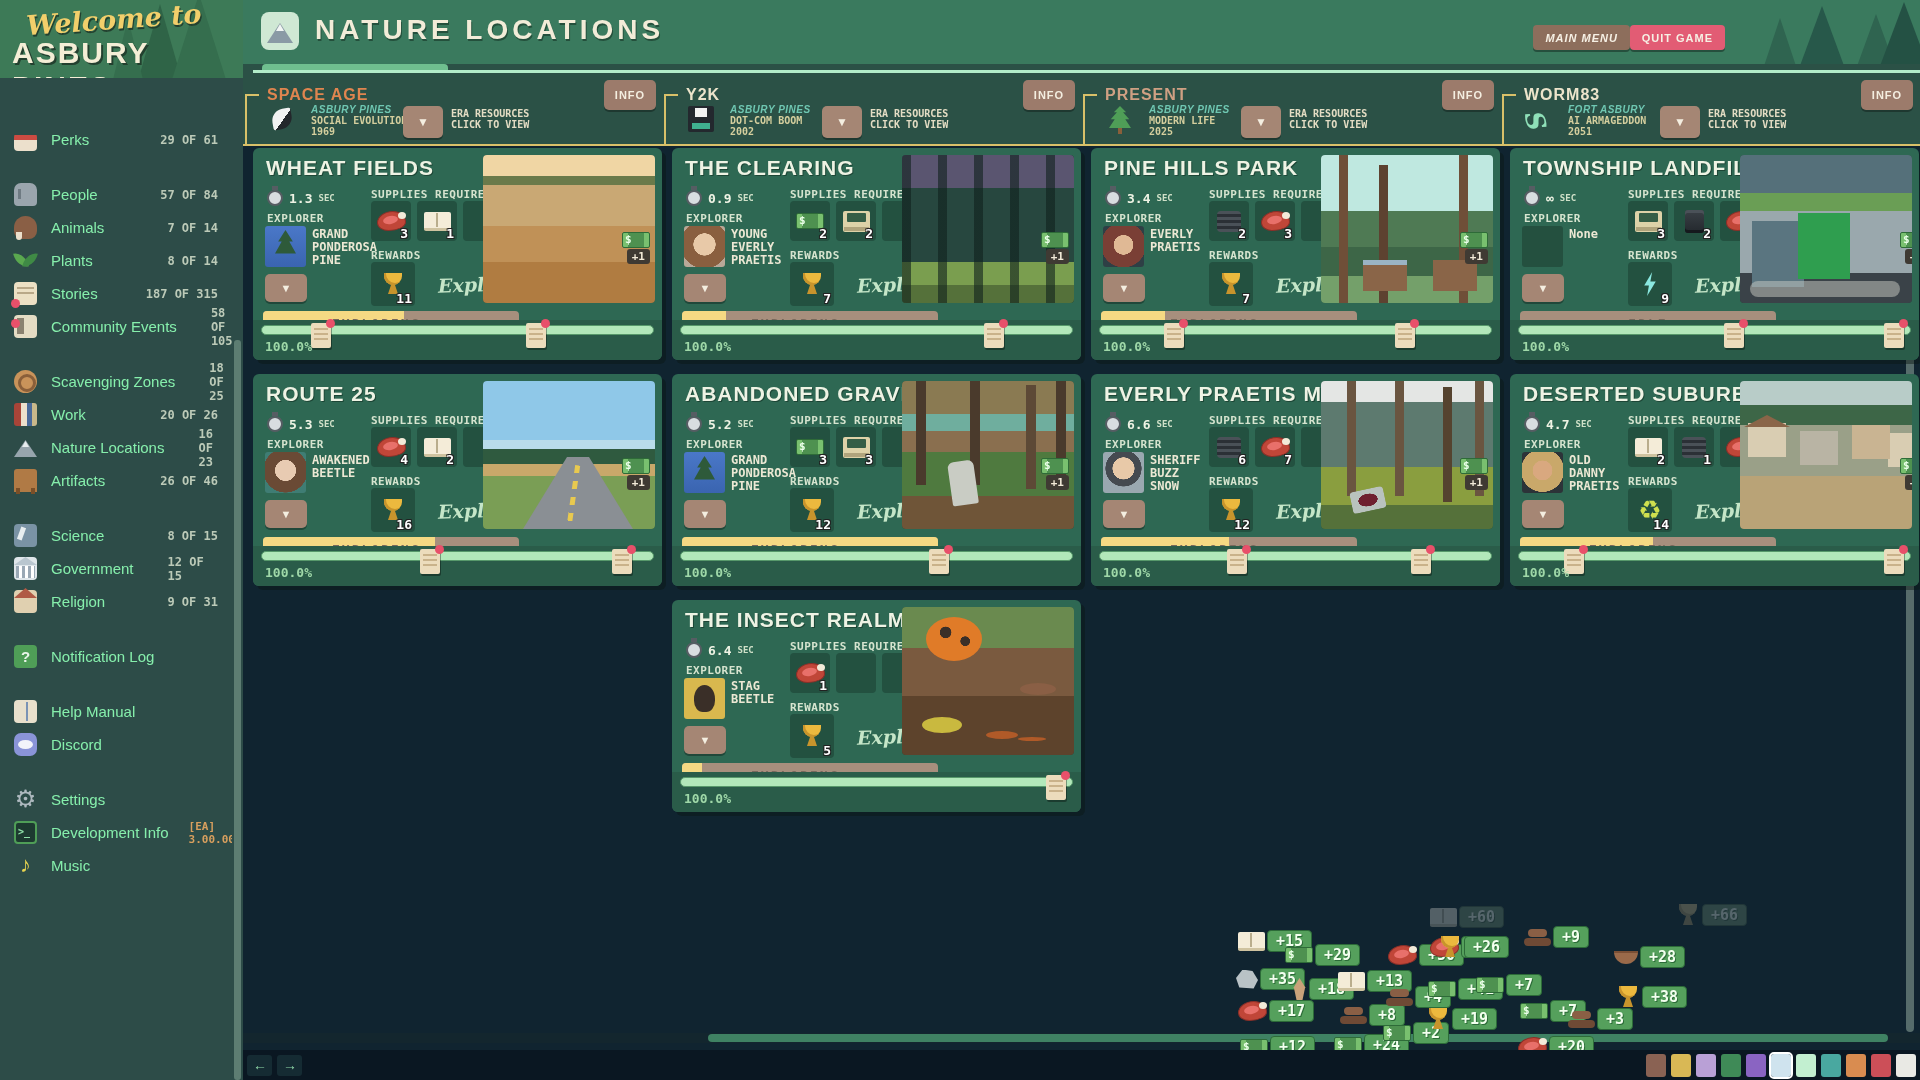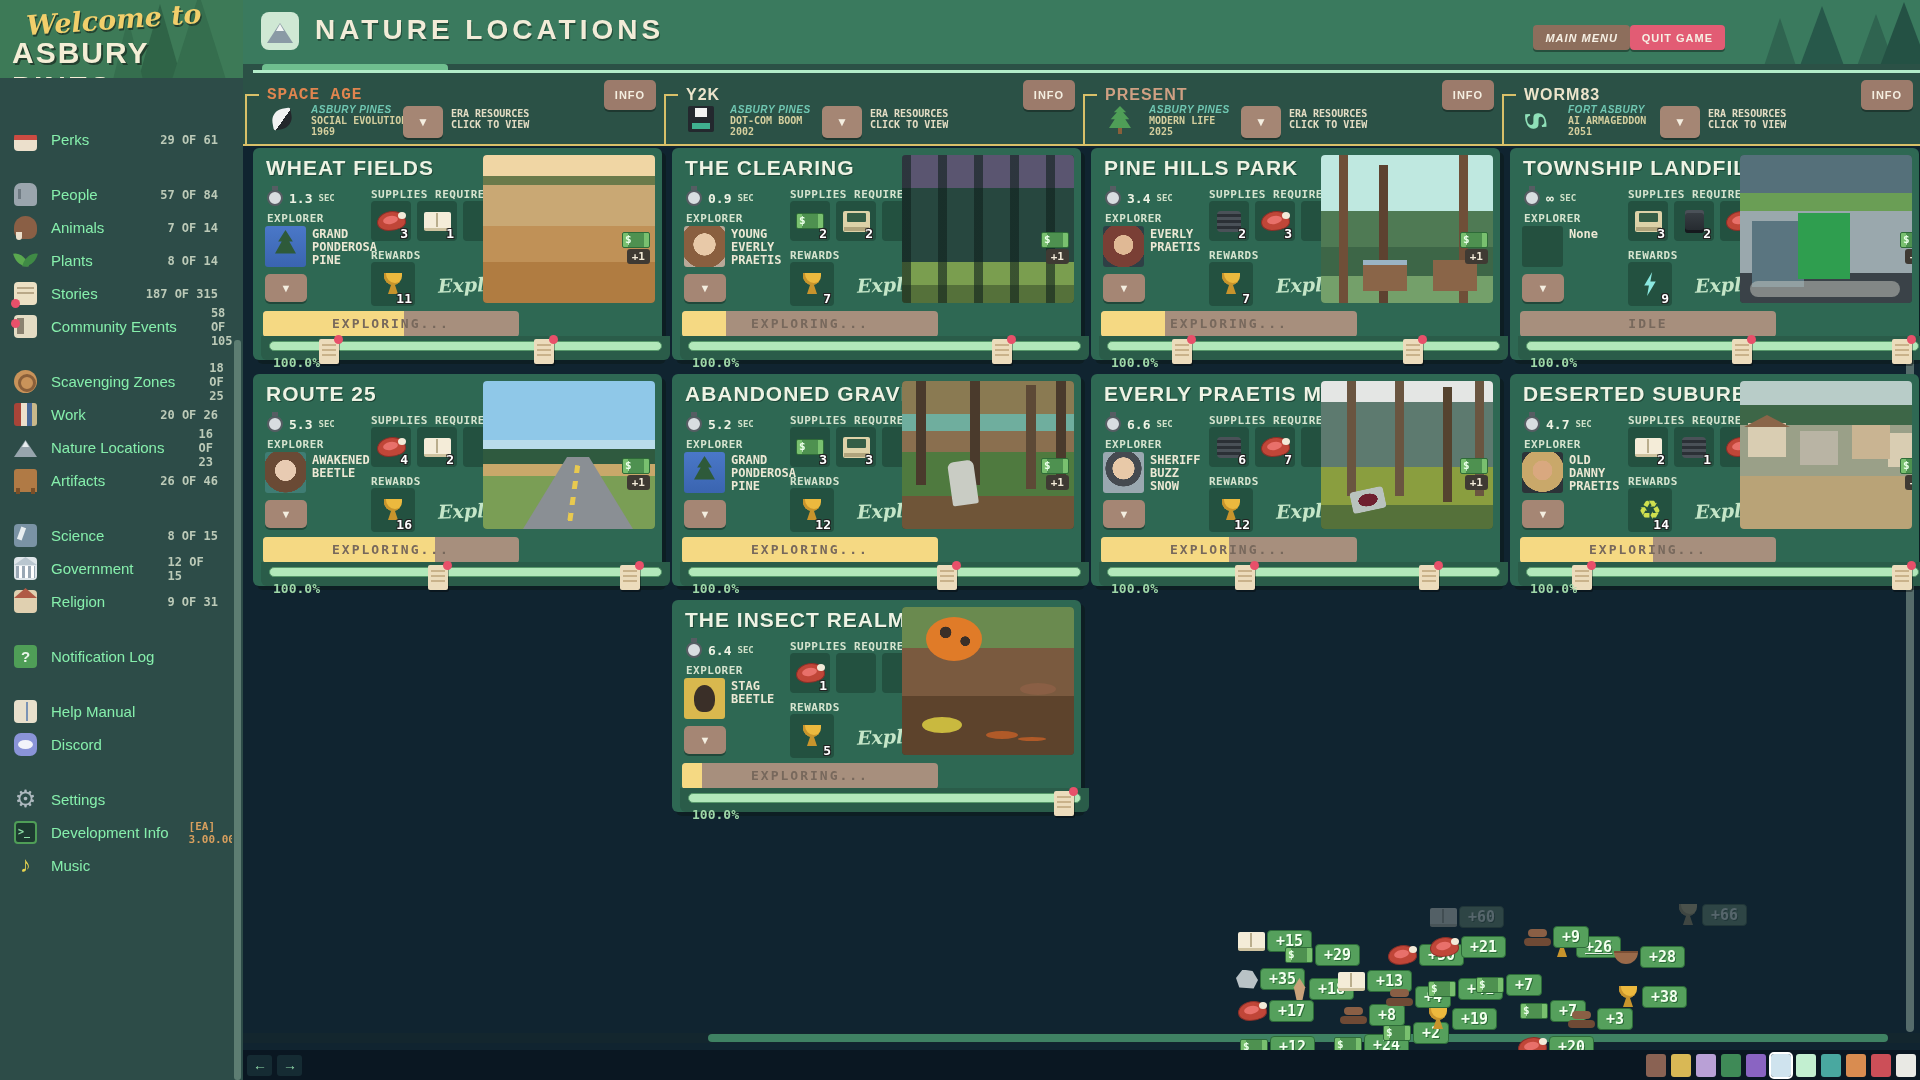--- a/index.html
+++ b/index.html
@@ -140,21 +140,21 @@
               color:#c5e6c8;transform:rotate(-2deg);}
   .c-status{position:absolute;left:10px;top:163px;width:256px;height:26px;background:#a78f7d;border-radius:4px;overflow:hidden;}
   .c-status .fill{position:absolute;left:0;top:0;bottom:0;background:#f5d983;}
   .c-status span{position:absolute;left:0;right:0;top:5px;text-align:center;
                  font:bold 13px "DejaVu Sans Mono",monospace;color:#77685c;letter-spacing:2px;}
   .c-image{position:absolute;left:230px;top:7px;width:172px;height:148px;border-radius:4px;overflow:hidden;background:#1d4636;}
   .mbadge{position:absolute;right:5px;top:52%;display:flex;flex-direction:column;align-items:flex-end;}
   .mbadge.clip{right:-16px;}
   .mnum{background:#3f3a33;color:#f2ead8;font:bold 11px "DejaVu Sans Mono",monospace;
         padding:1px 5px;border-radius:3px;margin-top:1px;}
-  .c-bottom{position:absolute;left:8px;bottom:0;width:100%;height:24px;background:#2a5c49;border-radius:0 0 6px 6px;}
+  .c-bottom{position:absolute;left:0;bottom:0;width:100%;height:40px;background:#2a5c49;border-radius:0 0 6px 6px;}
   .c-pill{position:absolute;left:8px;right:8px;top:5px;height:10px;background:#b2e8ba;border:1px solid #57996b;border-radius:6px;}
   .c-pct{position:absolute;left:12px;top:19px;font:bold 13px "DejaVu Sans Mono",monospace;color:#9fd8a8;}
   .note-ic{position:absolute;top:-3px;width:20px;height:25px;background:#ecdcbc;border-radius:2px;
            box-shadow:1px 2px 0 rgba(0,0,0,.35);cursor:pointer;}
   .note-ic::before{content:"";position:absolute;right:-4px;top:-4px;width:9px;height:9px;border-radius:50%;background:#e8506a;}
   .note-ic::after{content:"";position:absolute;left:3px;top:5px;right:3px;height:12px;
     background:repeating-linear-gradient(180deg,#c9b28a 0 2px,transparent 2px 5px);}
   
   .ic{display:inline-block;position:relative;}
   .ic-stopwatch{width:16px;height:16px;border-radius:50%;background:#d8dde0;border:2px solid #565d63;}
@@ -407,21 +407,21 @@
     <span class="hdr-tree" style="right:120px;top:18px;width:40px;height:60px;background:#2f6450;"></span>
     <span class="hdr-tree" style="right:70px;top:6px;width:56px;height:76px;background:#27584а;background:#27584a;"></span>
     <span class="hdr-tree" style="right:20px;top:14px;width:48px;height:66px;background:#2f6450;"></span>
     <span class="hdr-tree" style="right:-14px;top:2px;width:60px;height:80px;background:#245144;"></span>
   </div>
 
   <div id="era-band">
     <div id="era-tab"></div>
     <div id="era-topline"></div>
   <div class="era" style="left: 10px;">
-      <div class="era-title" style="color: rgb(224, 133, 79); font-family: Liberation Mono, monospace;">SPACE AGE</div>
+      <div class="era-title" style="color: rgb(224, 133, 79);">SPACE AGE</div>
       <span class="era-ic ic ic-rocket"></span>
       <div class="era-lines">
         <span class="era-l1">ASBURY PINES</span>
         <span class="era-l2">SOCIAL EVOLUTIONS</span>
         <span class="era-l3">1969</span>
       </div>
       <button class="era-dd">▼</button>
       <div class="era-res">
         <span>ERA RESOURCES</span>
         <span>CLICK TO VIEW</span>
@@ -1017,21 +1017,21 @@
       <span class="amt">+19</span>
     </div>
     <div class="fbadge" style="left: 1388px; top: 944px;">
       <span class="ic ic-meat"></span>
       <span class="amt">+50</span>
     </div>
     <div class="fbadge" style="left: 1430px; top: 936px;">
       <span class="ic ic-meat"></span>
       <span class="amt">+21</span>
     </div>
-    <div class="fbadge" style="left: 1550px; top: 936px; text-decoration: underline;">
+    <div class="fbadge" style="left: 1438px; top: 936px;">
       <span class="ic ic-trophy"></span>
       <span class="amt">+26</span>
     </div>
     <div class="fbadge" style="left: 1428px; top: 978px;">
       <span class="ic ic-money"></span>
       <span class="amt">+41</span>
     </div>
     <div class="fbadge" style="left: 1476px; top: 974px;">
       <span class="ic ic-money"></span>
       <span class="amt">+7</span>

